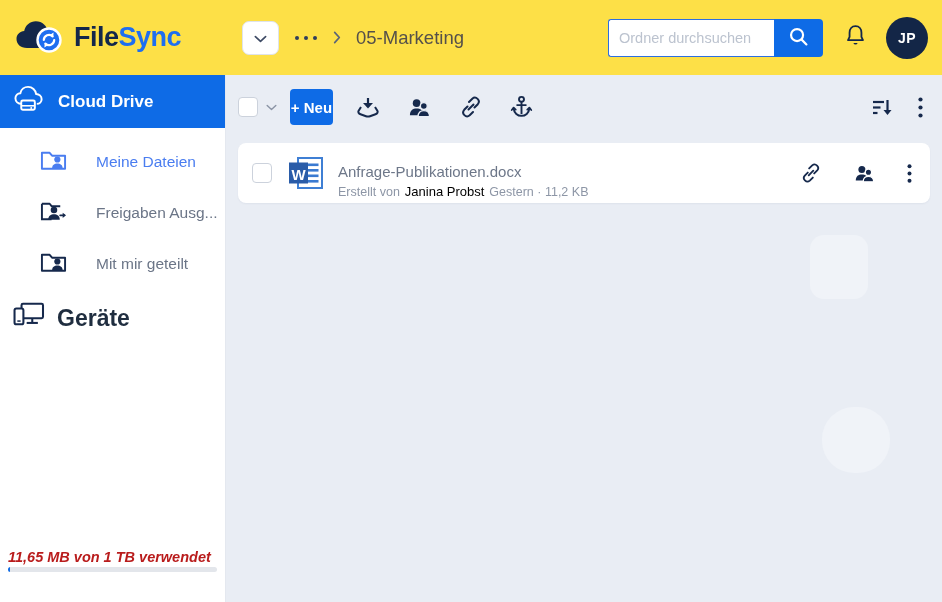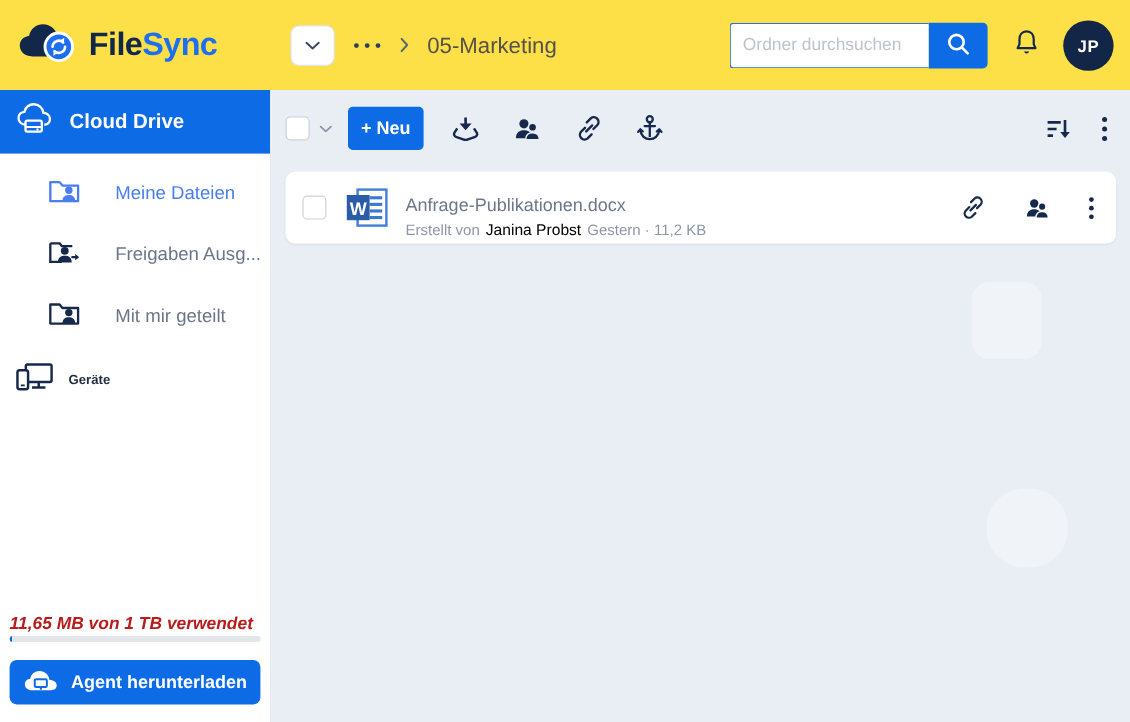--- a/index.html
+++ b/index.html
@@ -37,37 +37,37 @@
 
   
   .sidebar { width: 226px; background: #fff; border-right: 1px solid #e4e8ef; position: relative; flex-shrink: 0; }
   .drive-header { height: 53px; background: #0e6be6; color: #fff; display: flex; align-items: center; gap: 12px;
                   padding-left: 13px; font-size: 17px; font-weight: bold; cursor: pointer; }
   .nav { padding-top: 8px; }
   .nav-item { height: 51px; display: flex; align-items: center; gap: 29px; padding-left: 40px;
               font-size: 15.5px; color: #6b7587; cursor: pointer; }
   .nav-item.active { color: #4a7df0; }
   .devices { display: flex; align-items: center; gap: 11px; padding-left: 12px; margin-top: 12px;
-             font-size: 11px; font-weight: bold; color: #1f2d3f; cursor: pointer; }
+             font-size: 23px; font-weight: bold; color: #1f2d3f; cursor: pointer; }
 
   .sidebar-bottom { position: absolute; bottom: 0; left: 0; right: 0; padding: 0 8px 15px 8px; }
   .storage-text { font-size: 14.5px; font-weight: bold; color: #b91c1c; margin-bottom: 2px; font-style: italic; }
   .progress { height: 5px; background: #e3e6eb; border-radius: 3px; margin-bottom: 15px; overflow: hidden; }
   .progress-fill { width: 2px; height: 100%; background: #0e6be6; }
   .agent-btn { height: 37px; width: 100%; background: #0e6be6; border: none; border-radius: 6px; color: #fff;
                font-weight: bold; font-size: 15px; display: flex; align-items: center; justify-content: center;
                gap: 10px; cursor: pointer; font-family: "Liberation Sans", sans-serif; }
 
   
   .main { flex: 1; background: #e9edf4; position: relative; padding: 13px 12px 0 12px; }
   .toolbar { display: flex; align-items: center; height: 38px; }
   .checkbox { width: 20px; height: 20px; background: #fff; border: 1px solid #ccd2dc; border-radius: 4px;
               cursor: pointer; flex-shrink: 0; }
   .sel-chev { margin-left: 8px; color: #8b94a5; display: flex; cursor: pointer; }
-  .new-btn { margin-left: 13px; width: 63px; height: 36px; background: #0e6be6; color: #fff; font-weight: bold;
+  .new-btn { margin-left: 13px; width: 43px; height: 36px; background: #0e6be6; color: #fff; font-weight: bold;
              font-size: 15px; border: none; border-radius: 4px; cursor: pointer; font-family: "Liberation Sans", sans-serif; }
   .tool-icons { display: flex; align-items: center; gap: 27px; margin-left: 23px; color: #16294c; }
   .tool-icons > span, .right-icons > span, .file-actions > span { display: flex; cursor: pointer; }
   .right-icons { margin-left: auto; display: flex; align-items: center; gap: 23px; color: #16294c; padding-right: 7px; }
 
   .file-card { margin-top: 17px; height: 60px; background: #fff; border-radius: 8px; display: flex;
                align-items: center; padding: 0 14px; box-shadow: 0 1px 2px rgba(20,40,80,0.05); cursor: pointer; }
   .file-card .checkbox { margin-right: 15px; }
   .word-icon { margin-right: 14px; display: flex; flex-shrink: 0; }
   .file-info { display: flex; flex-direction: column; gap: 4px; }
@@ -209,30 +209,20 @@
           </svg>
       </span>
       <span>Geräte</span>
     </div>
 
     <div class="sidebar-bottom">
       <div class="storage-text">11,65 MB von 1 TB verwendet</div>
       <div class="progress">
         <div class="progress-fill"></div>
       </div>
-      <button class="agent-btn">
-        <span>
-          <svg width="30" height="22" viewBox="0 0 32 24">
-              <path d="M8 21 C4 21 1.5 18.6 1.5 15.5 C1.5 12.6 3.7 10.6 6.4 10.4 C7.2 6.3 10.7 3.5 14.8 3.5 C19.6 3.5 23.3 7 23.8 11.3 C27 11.5 30.5 13 30.5 16.5 C30.5 19.3 28.3 21 25.3 21 Z" fill="#fff"></path>
-              <rect x="10.5" y="11" width="11" height="7" rx="1.2" fill="none" stroke="#0e6be6" stroke-width="1.8"></rect>
-              <line x1="16" y1="18" x2="16" y2="20.5" stroke="#0e6be6" stroke-width="1.8"></line>
-            </svg>
-        </span>
-        <span>Agent herunterladen</span>
-      </button>
     </div>
   </div>
 
   <div class="main">
     <div class="wm wm1"></div>
     <div class="wm wm2"></div>
 
     <div class="toolbar">
       <div class="checkbox"></div>
       <span class="sel-chev">

